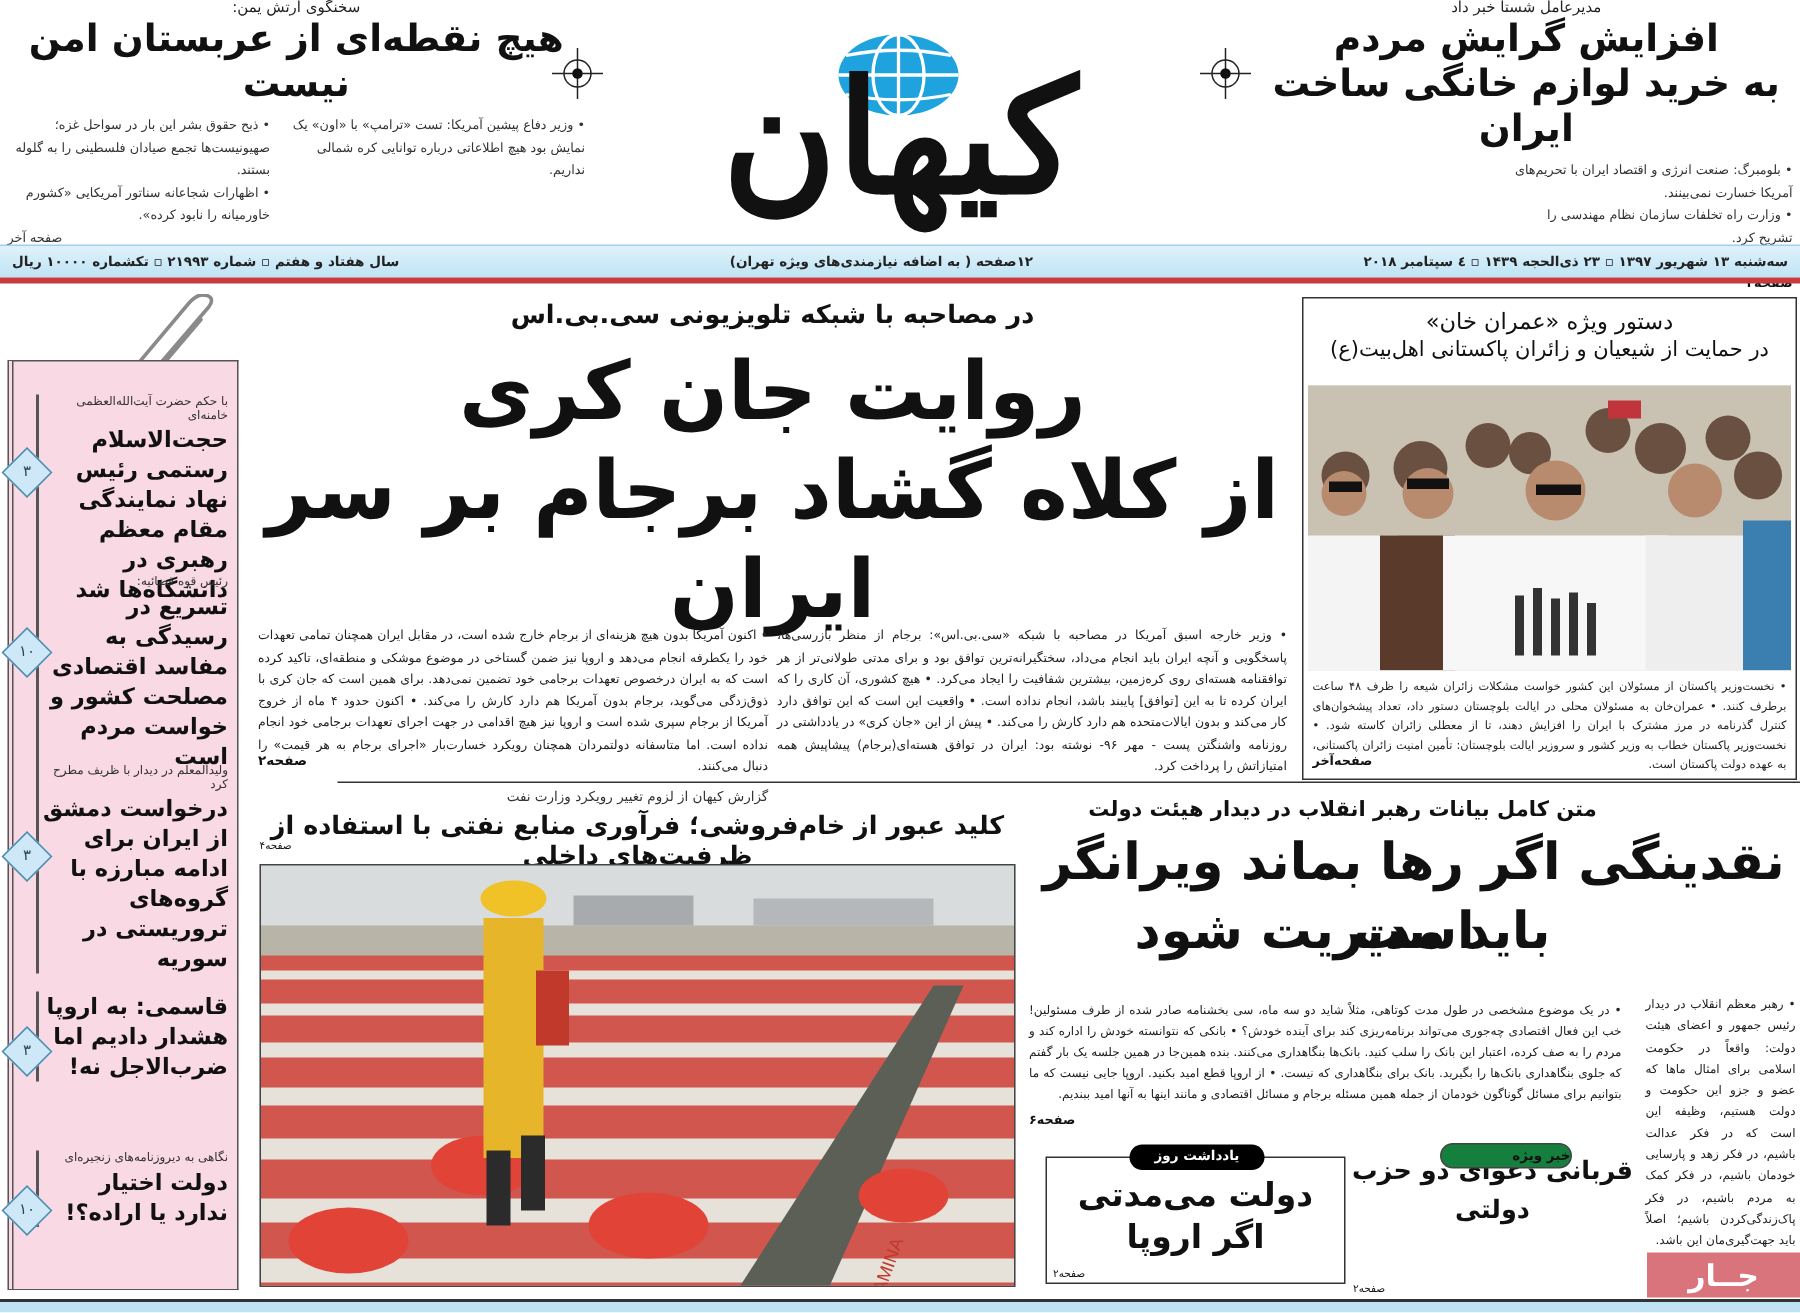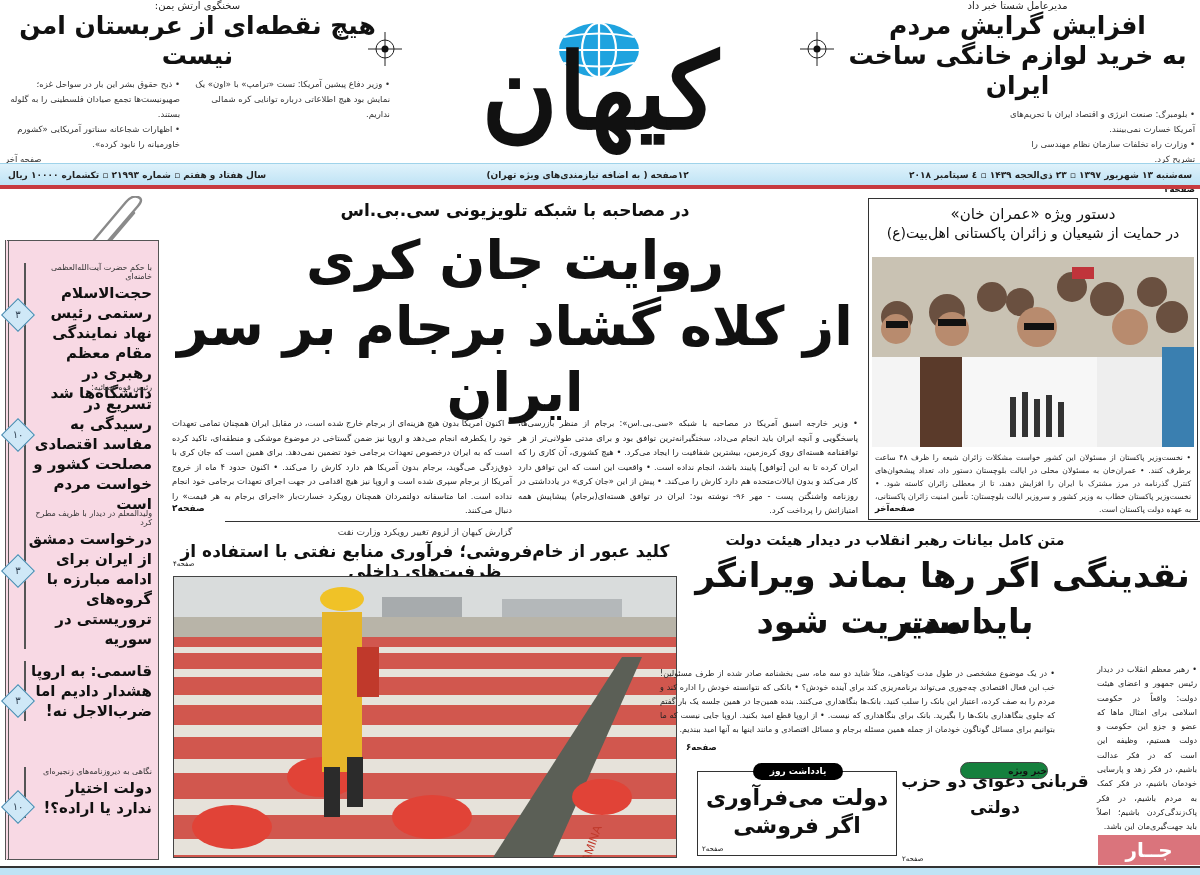--- a/index.html
+++ b/index.html
@@ -46,21 +46,21 @@
 
   
   .oil-kicker { left: 175px; top: 527px; width: 500px; font-size: 9px; text-align: center; color: #333; }
   .oil-hd { left: 175px; top: 541px; width: 500px; font-size: 17px; font-weight: 700; text-align: center; }
   .oil-photo { left: 173px; top: 576px; width: 504px; height: 282px; background: #cfd3d2; overflow: hidden; border: 1px solid #444; }
   .rule-top { left: 225px; top: 521px; width: 975px; height: 1px; background: #333; }
 
   
   .liq-kicker { left: 685px; top: 532px; width: 420px; font-size: 14px; font-weight: 700; text-align: center; }
   .liq-hd { left: 685px; top: 552px; width: 515px; font-size: 34px; font-weight: 900; line-height: 46px; text-align: center; letter-spacing: -1px; }
-  .liq-body { left: 660px; top: 667px; width: 395px; font-size: 8px; line-height: 14px; color: #222; text-align: justify; }
+  .liq-body { left: 686px; top: 667px; width: 395px; font-size: 8px; line-height: 14px; color: #222; text-align: justify; }
   .side-col { left: 1097px; top: 663px; width: 100px; font-size: 8px; line-height: 14.3px; color: #222; text-align: justify; }
 
   .tag { font-size: 9px; font-weight: 700; text-align: center; border-radius: 10px; height: 17px; line-height: 17px; }
   .note-box { left: 697px; top: 771px; width: 200px; height: 85px; border: 1px solid #333; }
   .special-box { left: 900px; top: 768px; width: 190px; height: 95px; }
 
   .watermark { left: 1098px; top: 835px; width: 102px; height: 30px; background: rgba(205,70,80,0.75); color: #fff; font-size: 20px; font-weight: 900; text-align: center; line-height: 30px; }
   .bottom-rule { left: 0; top: 866px; width: 1200px; height: 2px; background: #333; }
   .bottom-blue { left: 0; top: 868px; width: 1200px; height: 7px; background: #bfe3f5; }
 </style>
@@ -275,22 +275,22 @@
   <div class="abs liq-kicker">متن کامل بیانات رهبر انقلاب در دیدار هیئت دولت</div>
   <div class="abs liq-hd">نقدینگی اگر رها بماند ویرانگر است</div>
   <div class="abs liq-hd" style="top:598px; left:685px; width:420px;">باید مدیریت شود</div>
   <p class="abs liq-body">• در یک موضوع مشخصی در طول مدت کوتاهی، مثلاً شاید دو سه ماه، سی بخشنامه صادر شده از طرف مسئولین! خب این فعال اقتصادی چه‌جوری می‌تواند برنامه‌ریزی کند برای آینده خودش؟ • بانکی که نتوانسته خودش را اداره کند و مردم را به صف کرده، اعتبار این بانک را سلب کنید. بانک‌ها بنگاهداری می‌کنند. بنده همین‌جا در همین جلسه یک بار گفتم که جلوی بنگاهداری بانک‌ها را بگیرید. بانک برای بنگاهداری که نیست. • از اروپا قطع امید بکنید. اروپا جایی نیست که ما بتوانیم برای مسائل گوناگون خودمان از جمله همین مسئله برجام و مسائل اقتصادی و مانند اینها به آنها امید ببندیم.</p>
   <div class="abs bold" style="left:686px; top:742px; font-size:8.5px;">صفحه۶</div>
   <p class="abs side-col">• رهبر معظم انقلاب در دیدار رئیس جمهور و اعضای هیئت دولت: واقعاً در حکومت اسلامی برای امثال ماها که عضو و جزو این حکومت و دولت هستیم، وظیفه این است که در فکر عدالت باشیم، در فکر زهد و پارسایی خودمان باشیم، در فکر کمک به مردم باشیم، در فکر پاک‌زندگی‌کردن باشیم؛ اصلاً باید جهت‌گیری‌مان این باشد.</p>
 </article>
 
 <article class="abs note-box">
   <div class="abs tag" style="left:55px; top:-9px; width:90px; background:#000000; color:#fff;">یادداشت روز</div>
-  <div class="center" style="margin-top:12px; font-size:22px; font-weight:700; line-height:28px;">دولت می‌فرآوری</div>
-  <div class="center" style="font-size:22px; font-weight:700; line-height:28px;">اگر فروشی</div>
+  <div class="center" style="margin-top:12px; font-size:22px; font-weight:700; line-height:28px;">دولت می‌مدتی</div>
+  <div class="center" style="font-size:22px; font-weight:700; line-height:28px;">اگر اروپا</div>
   <div class="abs" style="left:4px; bottom:2px; font-size:7px;">صفحه۲</div>
 </article>
 
 <article class="abs special-box">
   <div class="abs tag" style="left:60px; top:-6px; width:88px; background:#15803d; border:1px solid #444; color:#111;text-align:right;">خبر ویژه</div>
   <div class="center" style="font-size:17px; font-weight:700; line-height:26px;">قربانی دعوای دو حزب دولتی</div>
   <div class="abs" style="left:2px; bottom:0; font-size:7px;">صفحه۲</div>
 </article>
 
 <div class="abs watermark">جــار</div>

